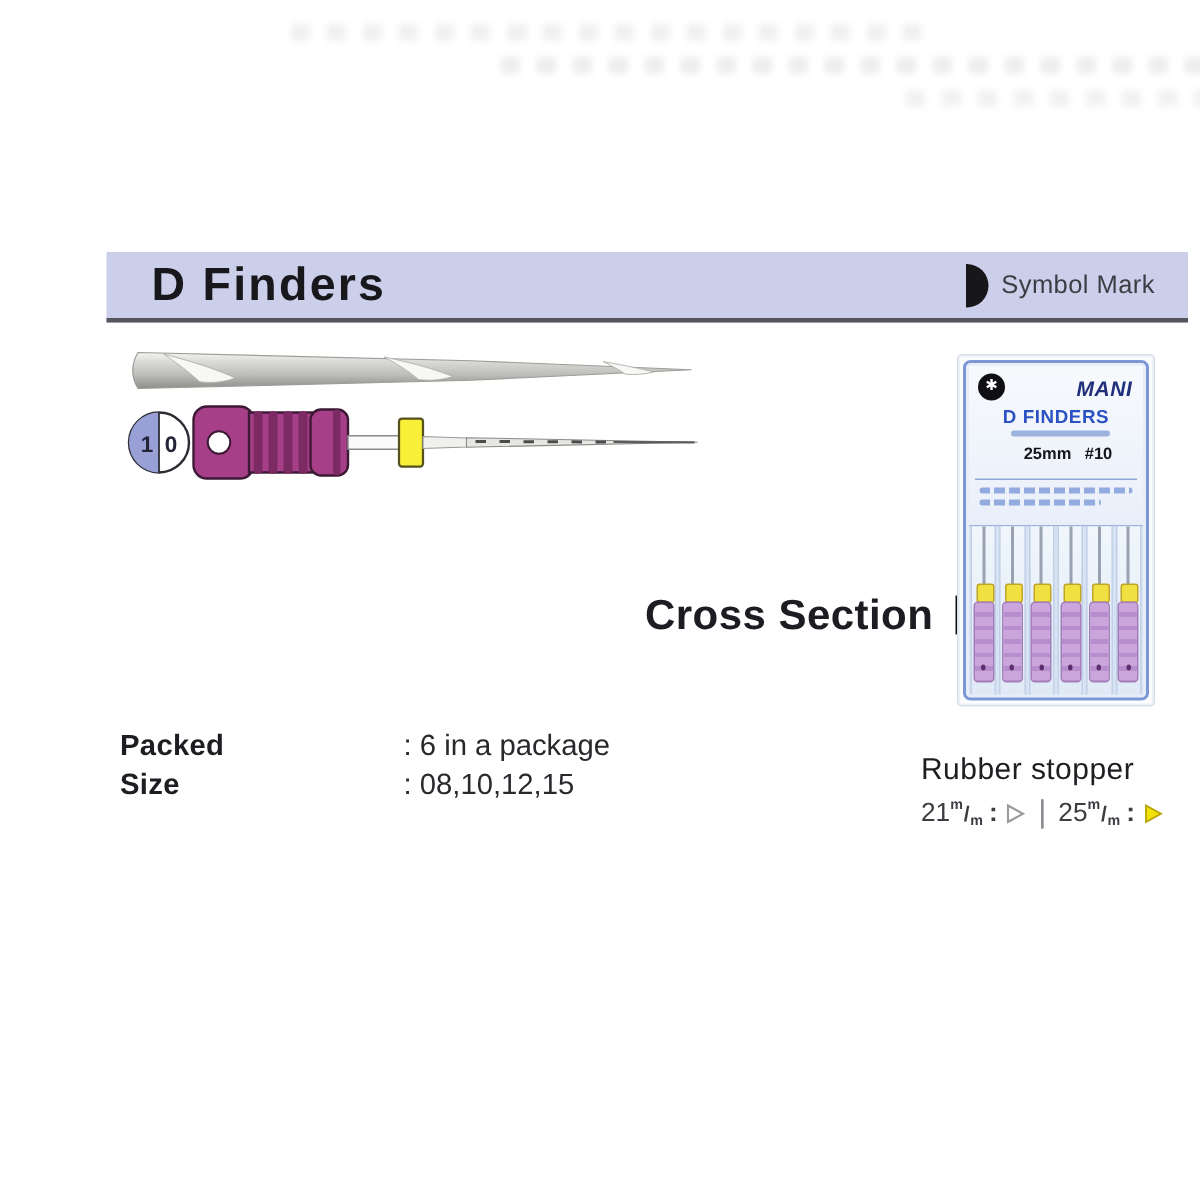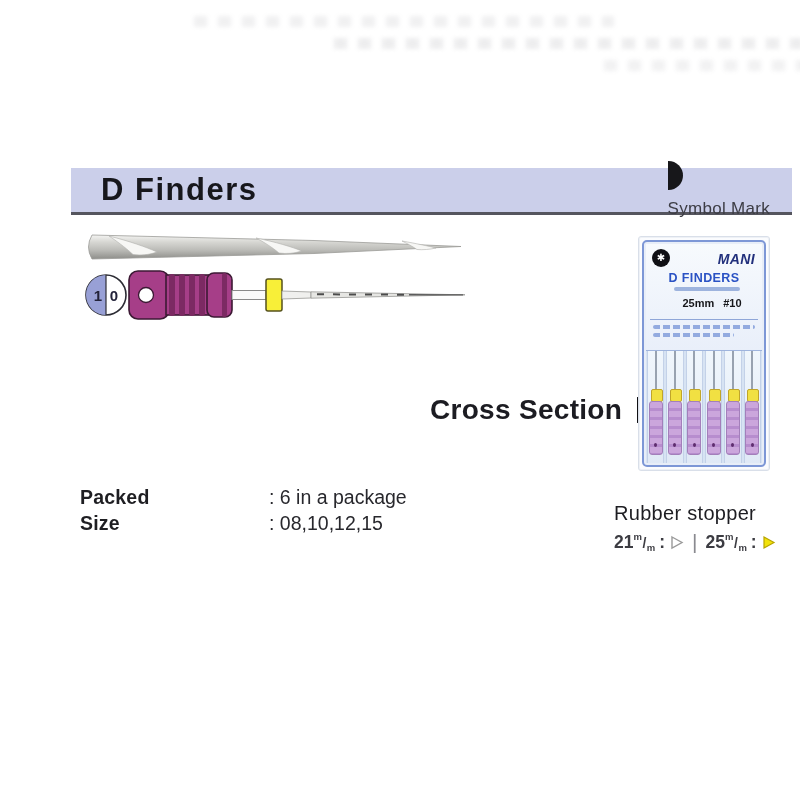--- a/index.html
+++ b/index.html
@@ -11,21 +11,21 @@
     background:repeating-linear-gradient(90deg,rgba(150,150,155,.28) 0 13px,transparent 13px 24px);}
   .a1{left:150px;top:16px;width:420px;}
   .a2{left:290px;top:38px;width:470px;opacity:.6;}
   .a3{left:560px;top:60px;width:200px;opacity:.45;}
 
   
   .header-bar{position:absolute;left:27px;top:168px;width:721px;height:44px;
     background:var(--header-bar,#cbcfea);border-bottom:3px solid var(--header-line,#55555e);
     display:flex;align-items:center;}
   .header-title{font-size:31px;font-weight:bold;color:#17171c;margin-left:30px;letter-spacing:1.5px;}
-  .symbol-mark{margin-left:auto;margin-right:22px;display:flex;gap:9px;flex-direction:column;}
+  .symbol-mark{margin-left:auto;margin-right:22px;display:flex;align-items:center;gap:9px;}
   .d-icon{width:15px;height:29px;background:#17171a;border-radius:0 15px 15px 0;flex:0 0 auto;}
   .symbol-mark-label{font-size:17px;color:#3d3d45;font-weight:500;letter-spacing:.3px;}
 
   
   .mag-shaft{position:absolute;left:40px;top:232px;}
   .file-art{position:absolute;left:35px;top:262px;}
 
   
   .cross-section{position:absolute;left:386px;top:394px;display:flex;align-items:center;}
   .cross-label{font-size:28px;font-weight:600;color:#1c1c22;letter-spacing:.3px;}
@@ -71,21 +71,21 @@
   .specs{position:absolute;left:36px;top:484px;font-size:19.5px;color:#1e1e22;}
   .spec-row{display:flex;line-height:26px;}
   .spec-label{width:189px;font-weight:bold;letter-spacing:.2px;}
   .spec-value{font-weight:500;color:#28282d;}
 
   
   .rubber{position:absolute;left:570px;top:502px;}
   .rubber-title{font-size:20px;font-weight:normal;color:#1d1d22;letter-spacing:.3px;}
   .rs-line{margin-top:6px;display:flex;align-items:center;font-size:17.5px;
     color:#3c3c42;font-weight:bold;}
-  .rs-num{font-weight:bold;}
+  .rs-num{font-weight:normal;}
   .rs-line sup{font-size:9.5px;vertical-align:8px;}
   .rs-line sub{font-size:9.5px;vertical-align:-3px;}
   .rs-slash{font-size:14px;margin:0 .5px;}
   .rs-colon{margin:0 5px 0 4px;}
   .rs-sep{margin:0 8px;color:#8a8a90;font-weight:400;font-size:21px;line-height:18px;}
   .tri{display:block;margin-top:1px;}
 </style>
 </head>
 <body>
 

